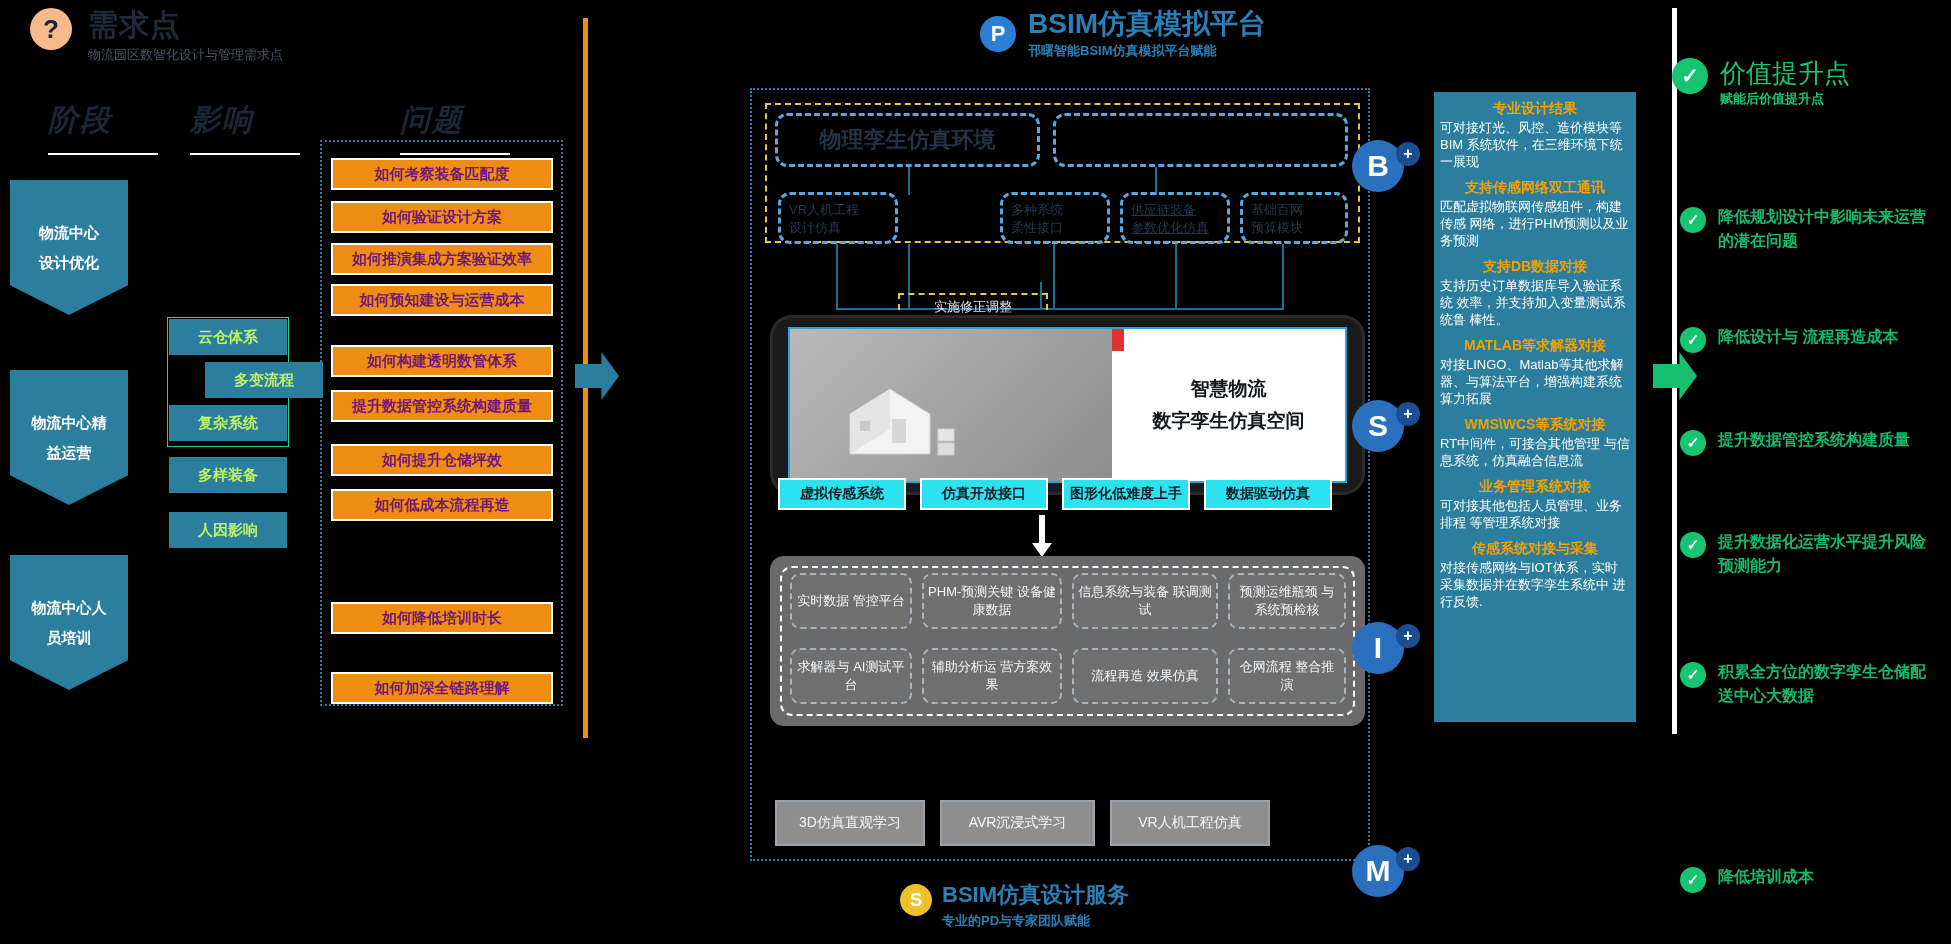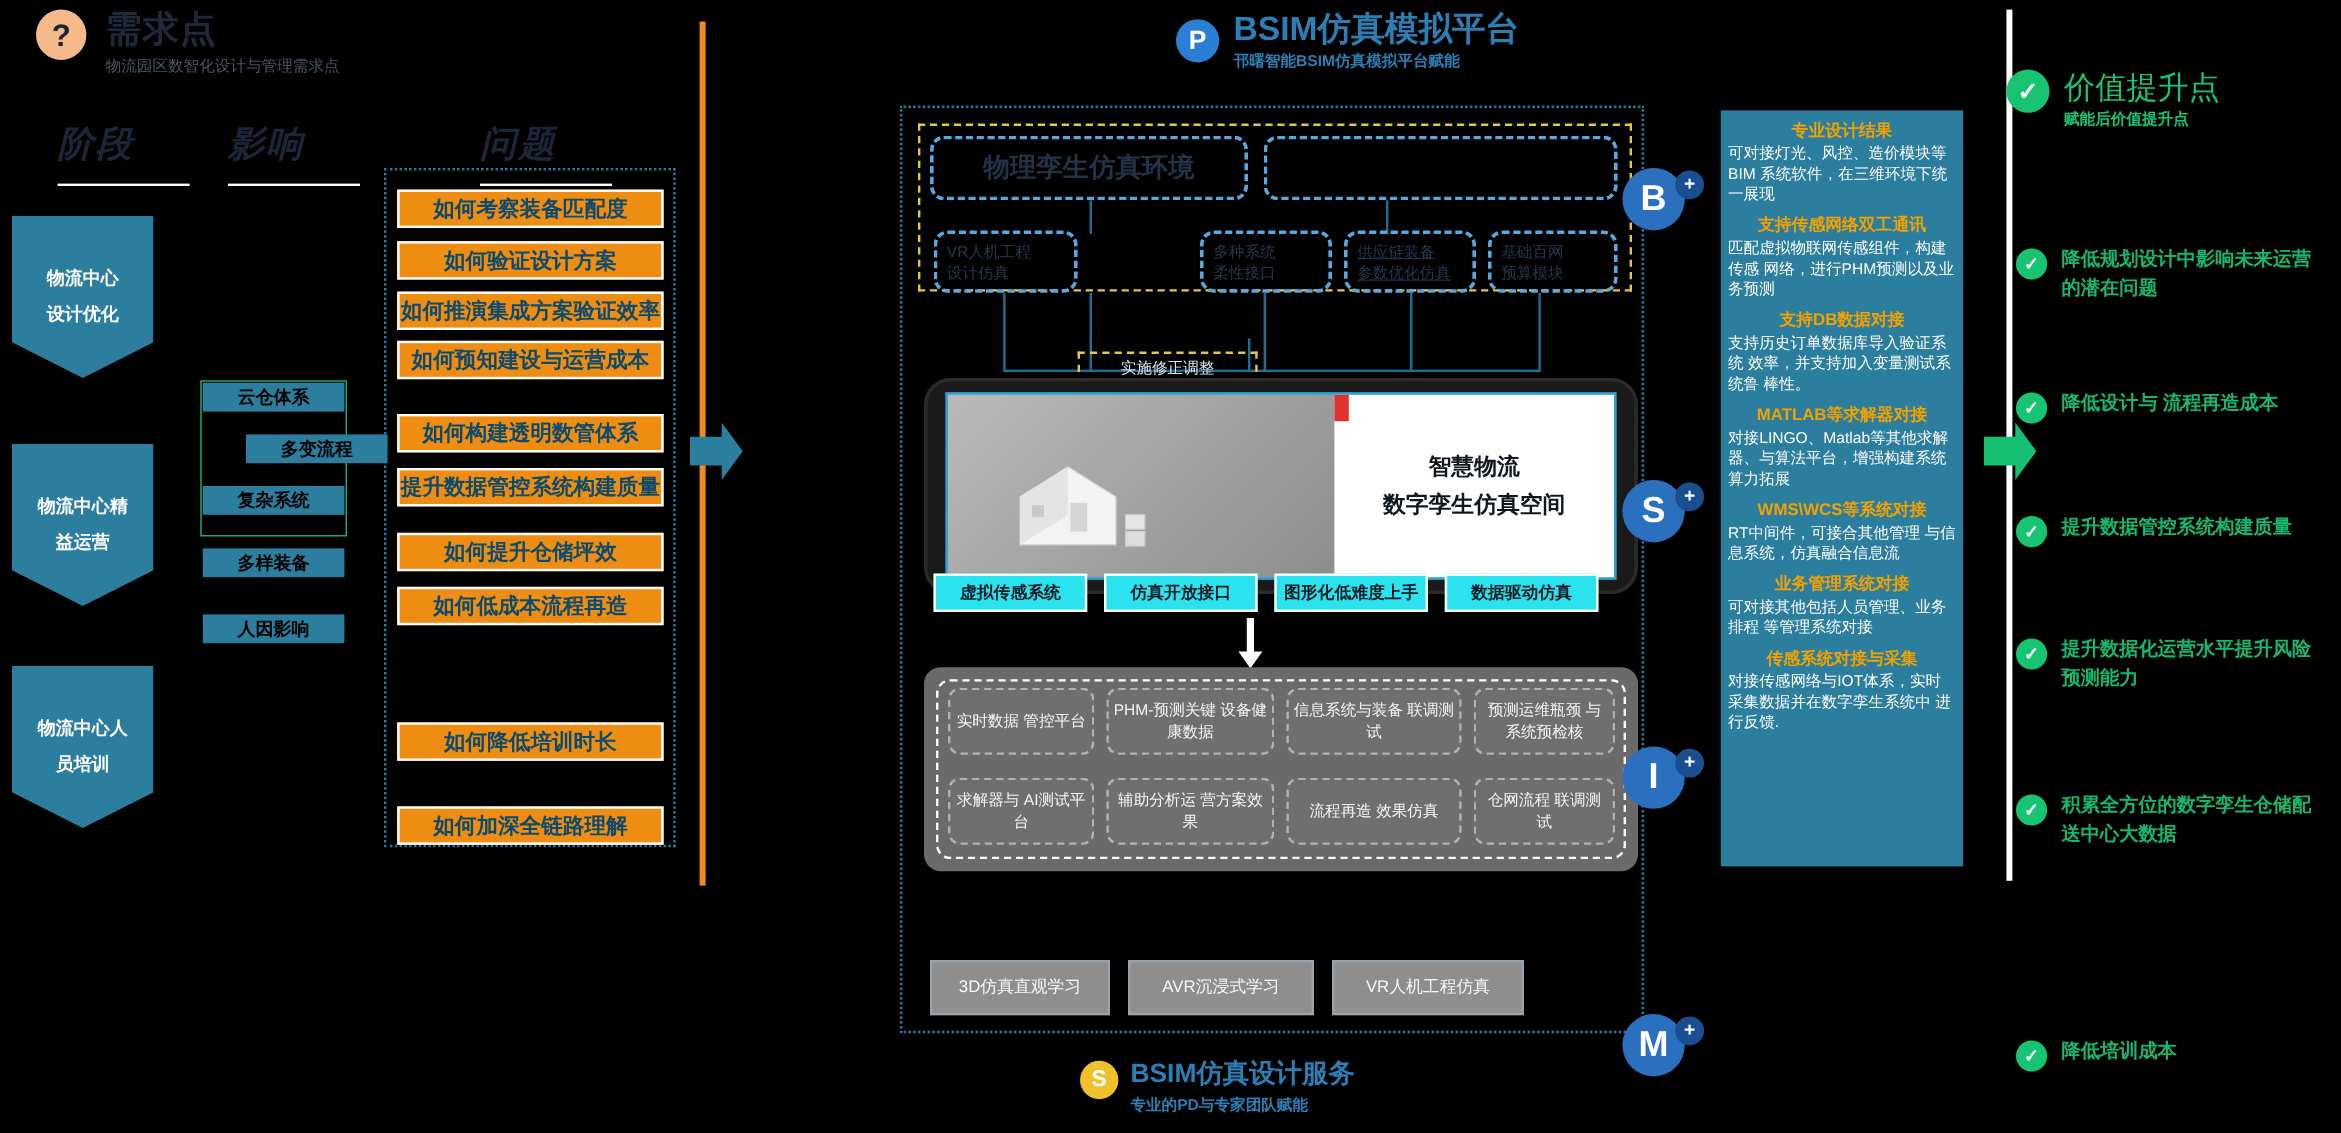--- a/index.html
+++ b/index.html
@@ -39,36 +39,36 @@
   .chev {
     position:absolute; width:118px; background:#2b7e9e; color:#fff;
     font-size:15px; font-weight:bold; text-align:center;
     display:flex; flex-direction:column; align-items:center; justify-content:center;
     clip-path: polygon(0 0, 100% 0, 100% 78%, 50% 100%, 0 78%);
   }
   .chev span { display:block; line-height:30px; }
 
   
   .impact-box {
-    position:absolute; width:118px; height:24px; background:#2b7e9e;
-    color:#000000; font-size:15px; font-weight:bold;
+    position:absolute; width:118px; height:36px; background:#2b7e9e;
+    color:#bef264; font-size:15px; font-weight:bold;
     display:flex; align-items:center; justify-content:center;
   }
   .impact-group {
     position:absolute; border:1.5px solid #2ad18a;
   }
 
   
   .prob-wrap {
     position:absolute; left:320px; top:140px; width:243px; height:566px;
     border:2px dotted #2a7ea3;
   }
   .prob-box {
     position:absolute; left:9px; width:222px; height:32px;
-    background:#ef8c12; color:#0c4a6e; font-size:18px; font-weight:bold;
+    background:#ef8c12; color:#701a75; font-size:15px; font-weight:bold;
     display:flex; align-items:center; justify-content:center;
     border:2px solid #ffffff; white-space:nowrap;
   }
 
   
   .divider-orange { position:absolute; left:583px; top:18px; width:5px; height:720px; background:#f08c18; }
   
   .big-arrow {
     position:absolute; left:575px; top:352px; width:44px; height:48px;
     background:#2b7e9e;
@@ -337,21 +337,21 @@
 联调测试</div>
   <div class="rr-box" style="left:1228px; top:573px; width:118px;">预测运维瓶颈
 与系统预检核</div>
   <div class="rr-box" style="left:790px; top:648px; width:122px;">求解器与
 AI测试平台</div>
   <div class="rr-box" style="left:922px; top:648px; width:140px;">辅助分析运
 营方案效果</div>
   <div class="rr-box" style="left:1072px; top:648px; width:146px;">流程再造
 效果仿真</div>
   <div class="rr-box" style="left:1228px; top:648px; width:118px;">仓网流程
-联调测试</div>
+整合推演</div>
 
   <div class="gray-box" style="left:775px; top:800px; width:150px;">3D仿真直观学习</div>
   <div class="gray-box" style="left:940px; top:800px; width:155px;">AVR沉浸式学习</div>
   <div class="gray-box" style="left:1110px; top:800px; width:160px;">VR人机工程仿真</div>
 
   <div class="bsim-foot">
     <div class="badge-s-foot">S</div>
     <div>
       <div class="foot-t1">BSIM仿真设计服务</div>
       <div class="foot-t2">专业的PD与专家团队赋能</div>

